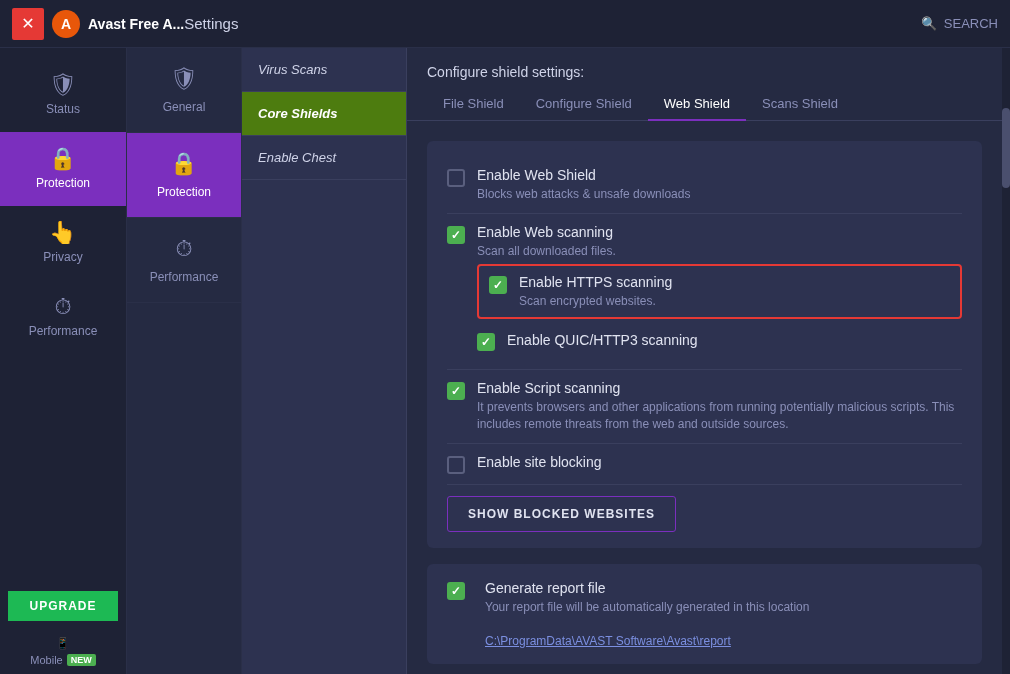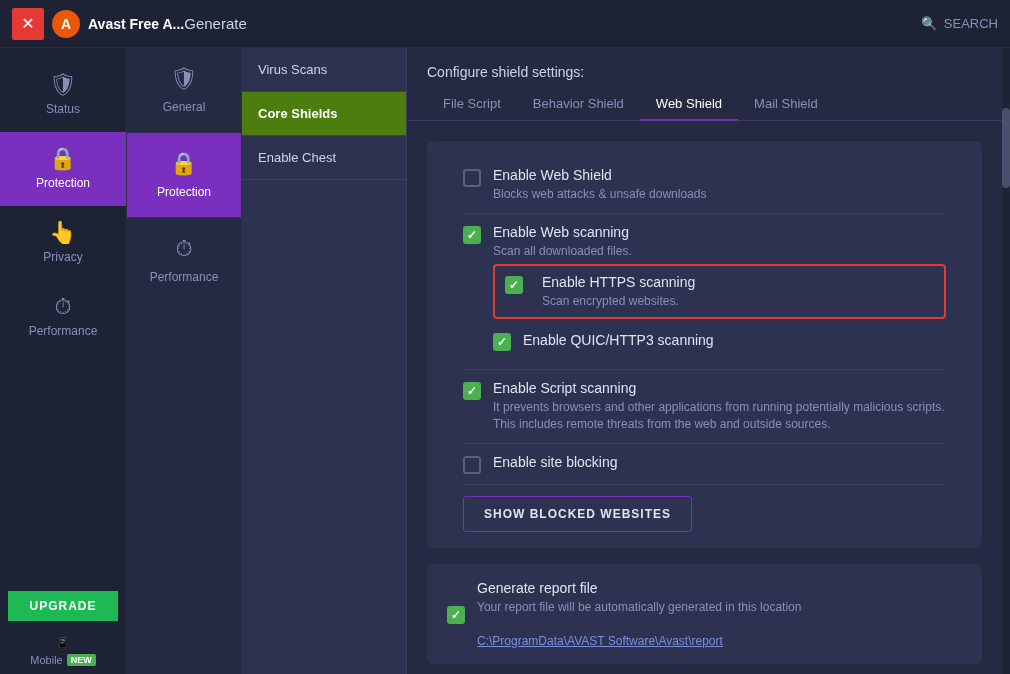--- a/index.html
+++ b/index.html
@@ -186,20 +186,21 @@
       flex-direction: column;
       flex-shrink: 0;
       border-right: 1px solid #3a3f5e;
     }
     .menu-item {
       padding: 14px 16px;
       cursor: pointer;
       font-size: 13px;
       color: #cfd3e8;
       border-bottom: 1px solid #3a3f5e;
+      font-style: italic;
     }
     .menu-item.active {
       background: #4d7c0f;
       color: #fff;
       font-weight: 600;
     }
 
     
     .content-area {
       flex: 1;
@@ -248,21 +249,21 @@
       background: #1e2235;
     }
     .settings-content::-webkit-scrollbar-thumb {
       background: #4a4f6e;
       border-radius: 4px;
     }
 
     .settings-card {
       background: #2d3250;
       border-radius: 6px;
-      padding: 16px 36px;
+      padding: 16px 20px;
       margin-bottom: 16px;
     }
 
     .setting-row {
       display: flex;
       align-items: flex-start;
       gap: 12px;
       padding: 10px 0;
       border-bottom: 1px solid #3a3f5e;
     }
@@ -306,21 +307,21 @@
     }
 
     
     .https-highlight {
       border: 2px solid #e53935;
       border-radius: 4px;
       padding: 8px 10px;
       margin: 4px 0;
       display: flex;
       align-items: flex-start;
-      gap: 19px;
+      gap: 12px;
     }
 
     .show-blocked-btn {
       border: 1px solid #7b2fbe;
       background: transparent;
       color: #e0e3f0;
       padding: 10px 20px;
       font-size: 12px;
       font-weight: 600;
       cursor: pointer;
@@ -329,22 +330,22 @@
       margin-top: 11px;
     }
 
     .report-card {
       background: #2d3250;
       border-radius: 6px;
       padding: 16px 20px;
     }
     .report-row {
       display: flex;
-      align-items: center;
-      gap: 12px;
+      align-items: flex-start;
+      gap: 20px;
     }
     .report-info { flex: 1; }
     .report-title {
       font-size: 14px;
       color: #e0e3f0;
       font-weight: 500;
       margin-bottom: 4px;
     }
     .report-desc {
       font-size: 12px;
@@ -376,21 +377,21 @@
 <body>
 
 <div class="topbar">
   <button class="topbar-close-btn">
     <span>✕</span>
   </button>
   <div class="topbar-logo">
     <div class="logo-icon">A</div>
     <span>Avast Free A...</span>
   </div>
-  <span class="topbar-title">Generate</span>
+  <span class="topbar-title">Settings</span>
   <div class="topbar-search">
     <span>🔍</span>
     <span>SEARCH</span>
   </div>
 </div>
 
 <div class="main-layout">
 
   <div class="left-sidebar">
     <div class="sidebar-item">
@@ -438,24 +439,24 @@
   <div class="menu-sidebar">
     <div class="menu-item">Virus Scans</div>
     <div class="menu-item active">Core Shields</div>
     <div class="menu-item">Enable Chest</div>
   </div>
 
   <div class="content-area">
     <div class="content-header">Configure shield settings:</div>
 
     <div class="tabs-row">
-      <div class="tab">File Script</div>
-      <div class="tab">Behavior Shield</div>
+      <div class="tab">File Shield</div>
+      <div class="tab">Configure Shield</div>
       <div class="tab active">Web Shield</div>
-      <div class="tab">Mail Shield</div>
+      <div class="tab">Scans Shield</div>
     </div>
 
     <div class="settings-content">
 
       <div class="settings-card">
 
         
         <div class="setting-row">
           <div class="checkbox-wrap"></div>
           <div class="setting-info">

